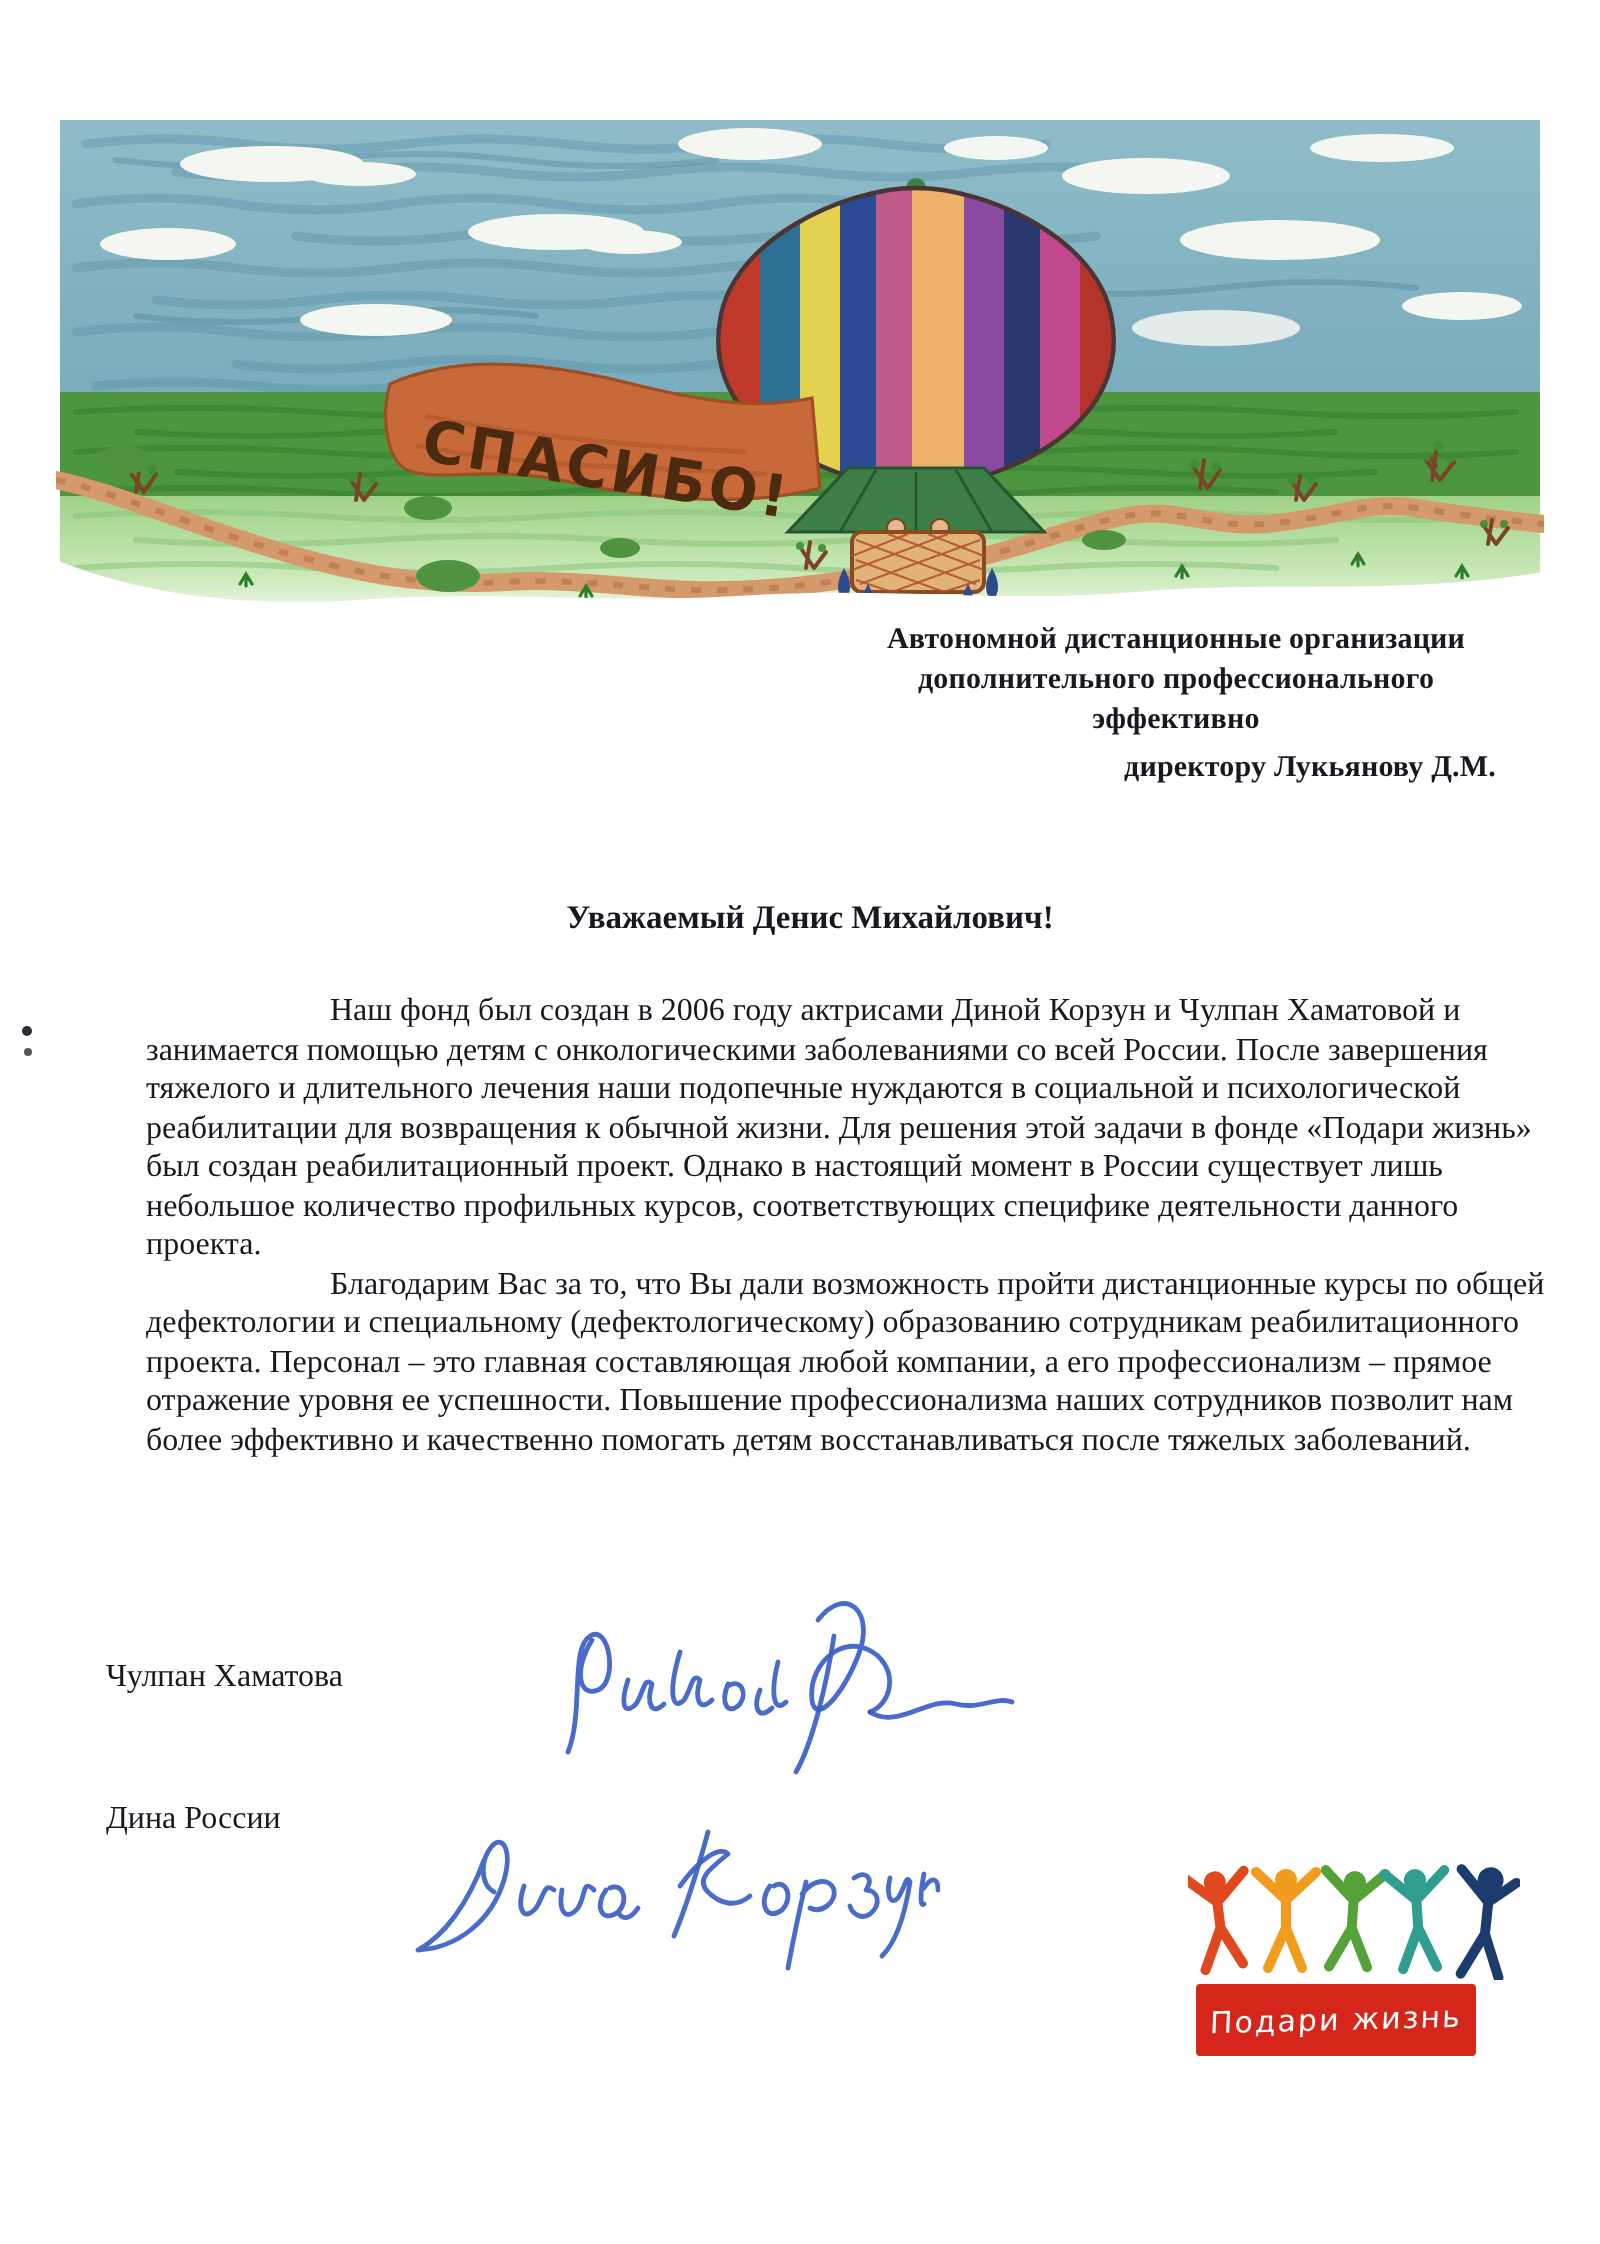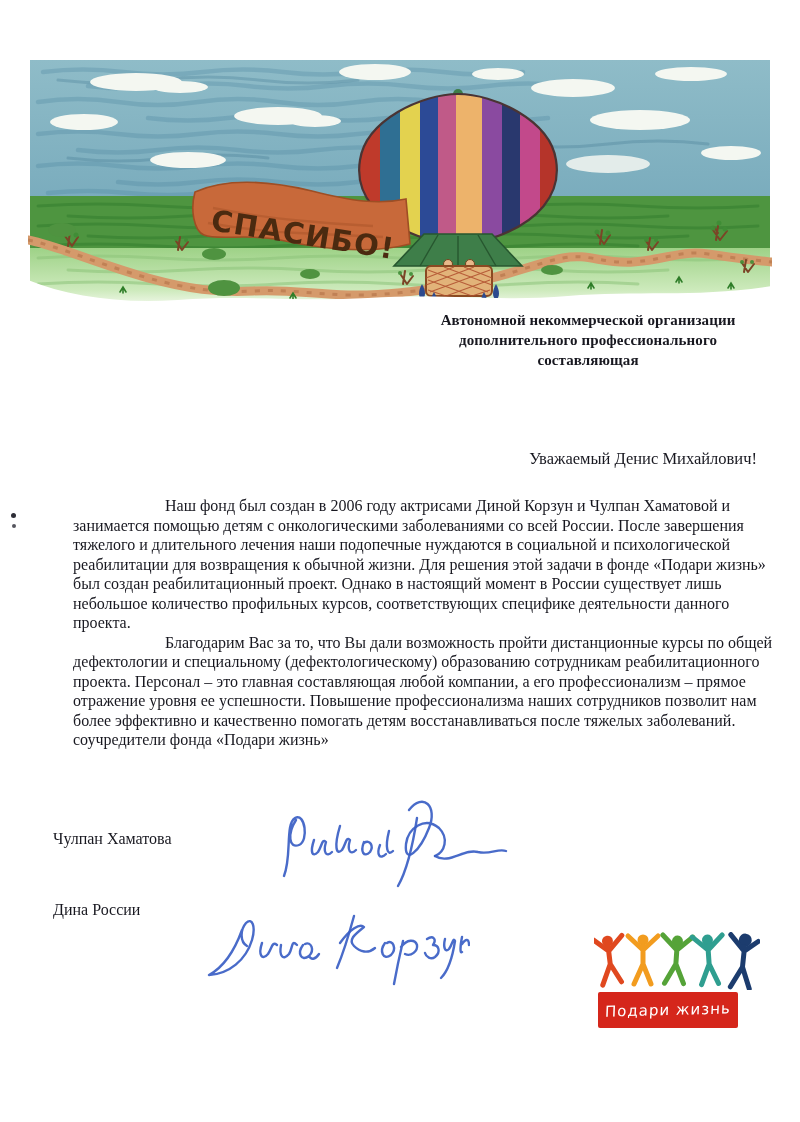--- a/index.html
+++ b/index.html
@@ -14,21 +14,21 @@
   .addressee{
     position:absolute;left:418px;top:311px;width:340px;
     font-weight:bold;font-size:15px;line-height:19.8px;text-align:center;
     letter-spacing:.1px;
   }
   .addressee .it{font-style:italic;}
   .addressee .director{margin-top:5px;padding-left:134px;}
   
   .salutation{
     position:absolute;left:53px;top:449px;width:704px;
-    text-align:right;font-size:16.5px;
+    text-align:center;font-size:16.5px;font-weight:bold;
   }
   .body-text{
     position:absolute;left:53px;top:496px;width:706px;
     font-size:16px;line-height:19.5px;text-align:left;margin-left:20px;
   }
   .body-text p{margin:0;}
   .body-text p.para{text-indent:92px;}
   .signatory{position:absolute;left:53px;font-size:16px;}
   .signatory.first{top:830px;text-align:right;}
   .signatory.second{top:901px;}
@@ -229,30 +229,30 @@
         <path d="M185,150 q40,8 80,12 t80,6"></path>
         <path d="M180,165 q45,8 90,10 t85,4"></path>
       </g>
       <text transform="translate(182,172) rotate(9)" font-family="DejaVu Sans, sans-serif" font-size="29" font-weight="600" letter-spacing="1.5" fill="#4b2a10">СПАСИБО!</text>
     </g>
 
     <path d="M0,246 L0,222 C40,238 90,246 150,242 C220,237 270,244 340,240 C420,235 470,244 540,238 C610,232 670,240 744,228 L744,246 Z" fill="#ffffff"></path>
   </svg>
 
   <div class="addressee">
-    <div>Автономной некоммерческой организации</div>
-    <div>дополнительного профессионального составляющая</div>
+    <div>Автономной дистанционные организации</div>
+    <div>дополнительного профессионального эффективно</div>
+    <div class="director">директору Лукьянову Д.М.</div>
   </div>
 
   <div class="salutation">Уважаемый Денис Михайлович!</div>
 
   <div class="body-text">
     <p class="para">Наш фонд был создан в 2006 году актрисами Диной Корзун и Чулпан Хаматовой и занимается помощью детям с онкологическими заболеваниями со всей России. После завершения тяжелого и длительного лечения наши подопечные нуждаются в социальной и психологической реабилитации для возвращения к обычной жизни. Для решения этой задачи в фонде «Подари жизнь» был создан реабилитационный проект. Однако в настоящий момент в России существует лишь небольшое количество профильных курсов, соответствующих специфике деятельности данного проекта.</p>
     <p class="para">Благодарим Вас за то, что Вы дали возможность пройти дистанционные курсы по общей дефектологии и специальному (дефектологическому) образованию сотрудникам реабилитационного проекта. Персонал – это главная составляющая любой компании, а его профессионализм – прямое отражение уровня ее успешности. Повышение профессионализма наших сотрудников позволит нам более эффективно и качественно помогать детям восстанавливаться после тяжелых заболеваний.</p>
-    <p>соучредители фонда «Подари жизнь»</p>
   </div>
 
   <div class="signatory first">Чулпан Хаматова</div>
   <div class="signatory second">Дина России</div>
 
   <svg class="sig one" width="232" height="102" viewBox="0 0 232 102" xmlns="http://www.w3.org/2000/svg">
     <path d="M20,32 C11,46 13,61 23,57 C33,53 29,24 19,30 C9,36 16,68 8,88"></path>
     <path d="M38,52 C34,64 36,70 42,64 C46,58 46,50 50,54 C47,64 50,70 56,64"></path>
     <path d="M64,38 C58,58 60,68 66,62 C70,56 70,48 74,52 C71,62 74,68 80,62"></path>
     <path d="M88,54 C84,64 88,70 94,64 C98,58 94,51 88,55"></path>

